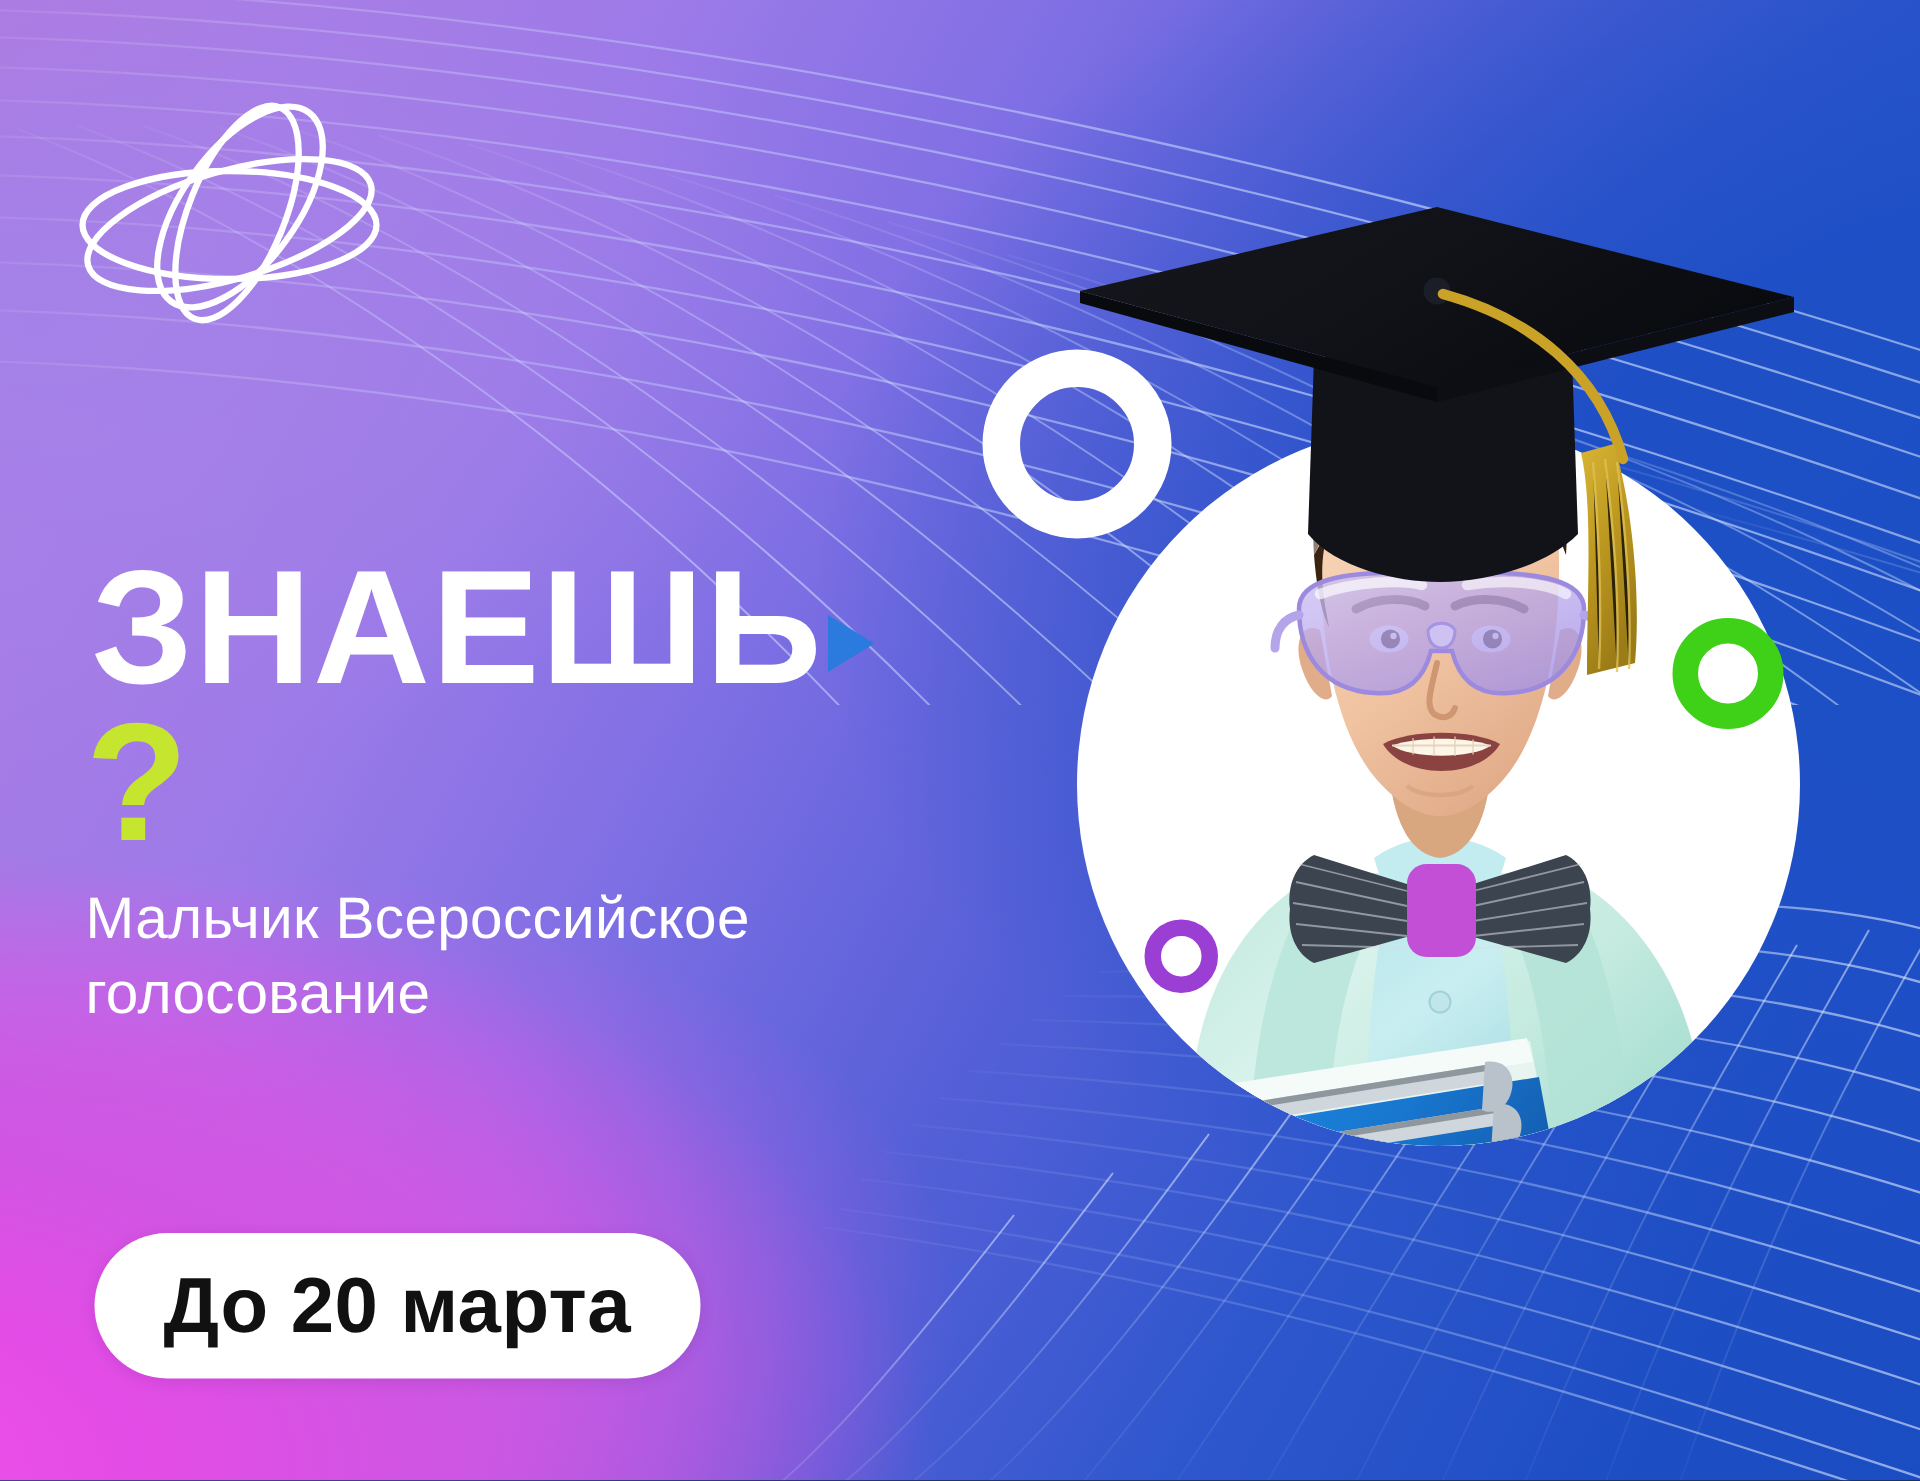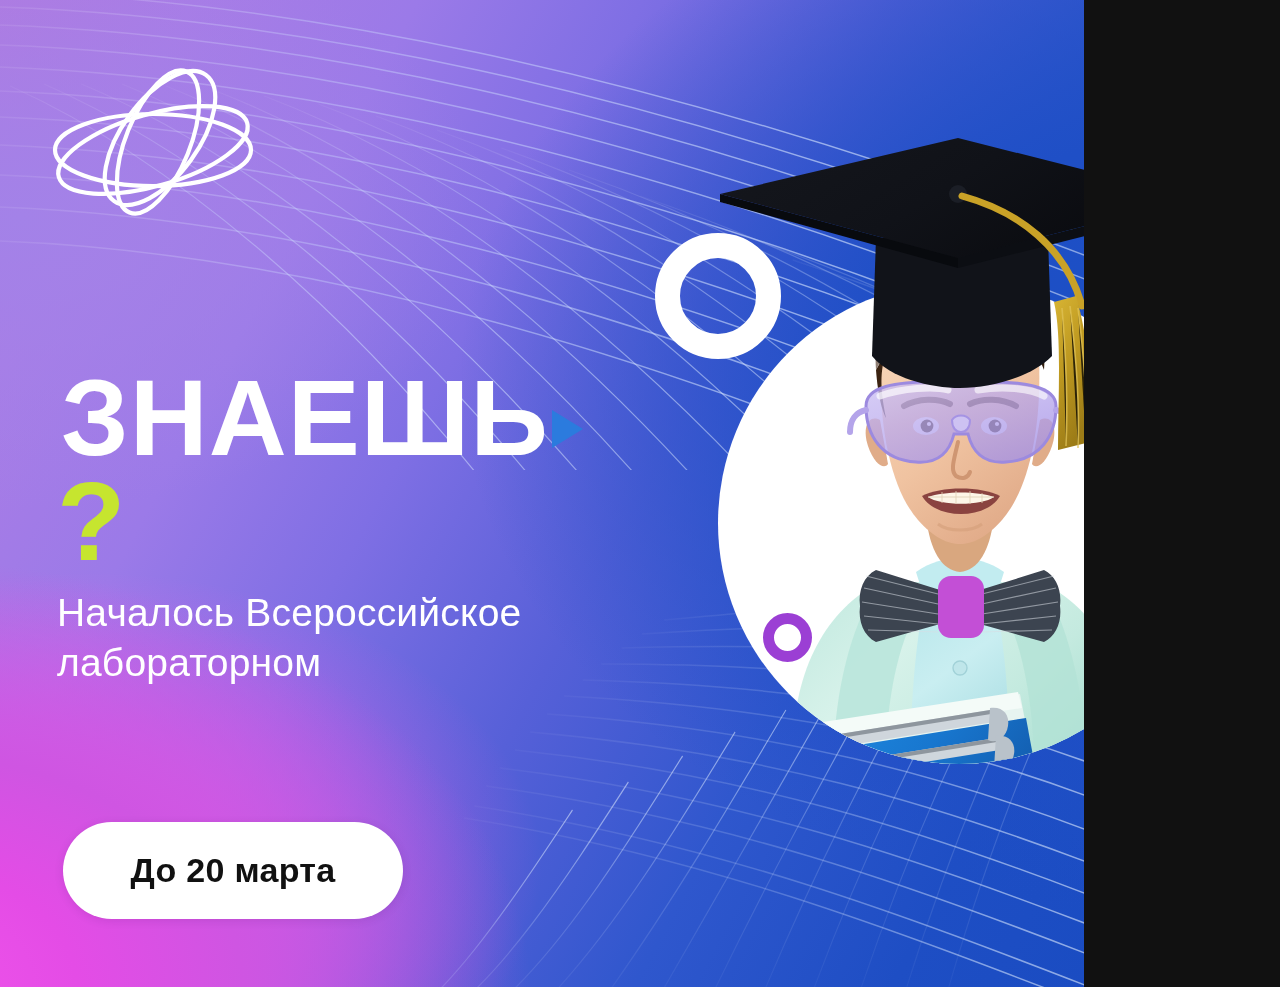--- a/index.html
+++ b/index.html
@@ -5,21 +5,21 @@
 <style>
   html, body {
     margin: 0;
     padding: 0;
     background: #111;
   }
   * { box-sizing: border-box; }
 
   .banner {
     position: relative;
-    width: 1084px;
+    width: 1280px;
     height: 987px;
     overflow: hidden;
     font-family: "Liberation Sans", "DejaVu Sans", sans-serif;
     background: #2a55c8;
   }
 
   
   .bg-base {
     position: absolute;
     inset: 0;
@@ -131,21 +131,21 @@
     height: 97px;
     padding: 0 46px;
     display: flex;
     align-items: center;
     justify-content: center;
     background: #ffffff;
     border: none;
     border-radius: 49px;
     color: #111111;
     font-family: "Liberation Sans", "DejaVu Sans", sans-serif;
-    font-size: 34px;
+    font-size: 52px;
     font-weight: 700;
     letter-spacing: 0.3px;
     cursor: pointer;
     box-shadow: 0 2px 10px rgba(60,10,90,0.12);
   }
 
   
   .ring {
     position: absolute;
     border-radius: 50%;
@@ -314,21 +314,21 @@
   </div>
 
   <div class="headline">
     <span class="logo-line logo-line-1">ЗНАЕШЬ</span>
     <span class="logo-line logo-line-2">
       <span class="qmark">?</span>
     </span>
     <span class="play-badge"></span>
   </div>
 
-  <div class="subtitle">Началось Всероссийское лабораторном</div>
+  <div class="subtitle">Мальчик Всероссийское голосование</div>
 
   <button class="date-pill">До 20 марта</button>
 
   <div class="ring ring-white"></div>
 
   <div class="photo-disc"></div>
 
   <div class="photo-wrap">
     <span class="caption-sr">Мальчик в академической шапочке, защитных очках и лабораторном халате</span>
     <svg viewBox="0 0 540 660" aria-hidden="true">

